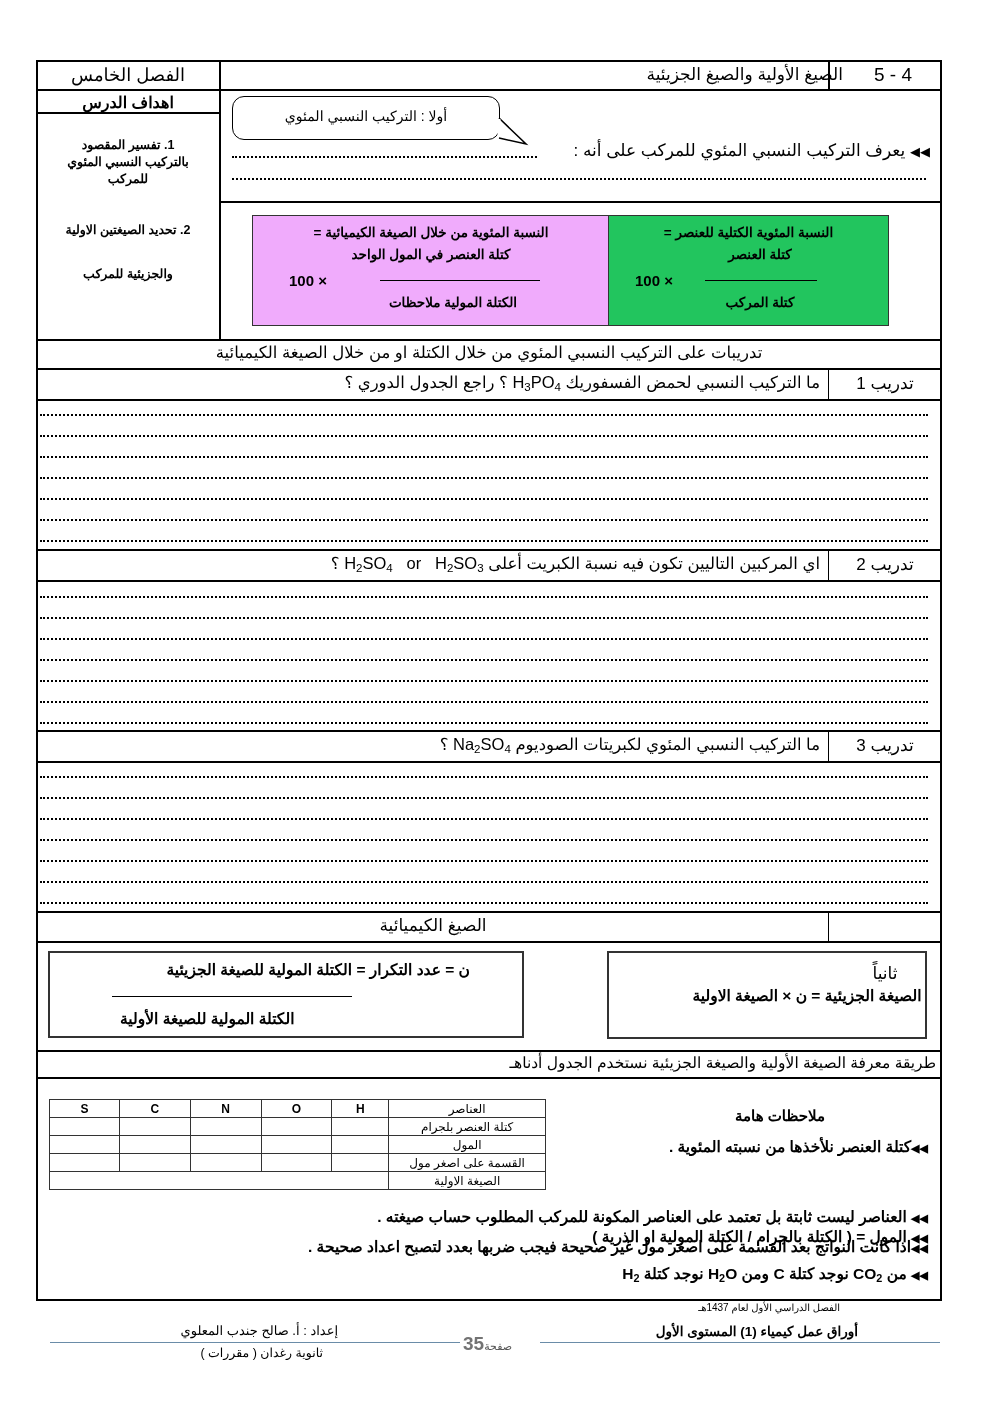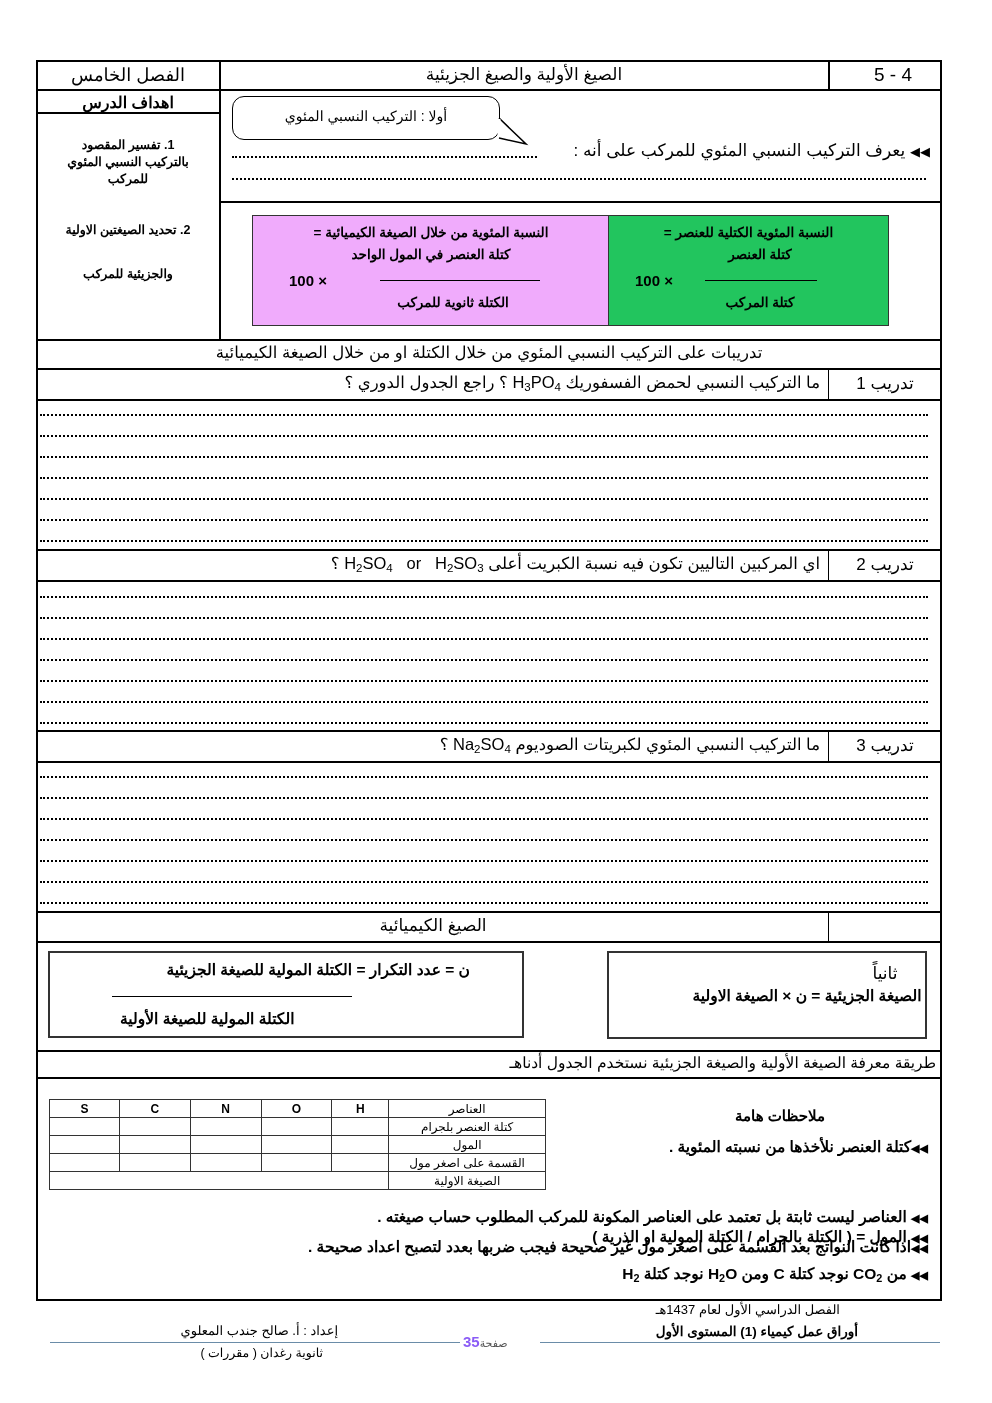--- a/index.html
+++ b/index.html
@@ -24,21 +24,21 @@
 </head>
 <body>
 
 <div class="frame"></div>
 
 <div class="hline" style="left:36px;top:89px;width:906px;"></div>
 <div class="vline" style="left:219px;top:60px;height:280px;"></div>
 <div class="vline" style="left:828px;top:60px;height:30px;"></div>
 
 <div class="abs txt rtl center" style="left:38px;top:64px;width:180px;font-size:18px;">الفصل الخامس</div>
-<div class="abs txt rtl center" style="left:221px;top:64px;width:606px;font-size:17px;">الصيغ الأولية والصيغ الجزيئية</div>
+<div class="abs txt rtl center" style="left:237px;top:64px;width:606px;font-size:17px;text-align:right;">الصيغ الأولية والصيغ الجزيئية</div>
 <div class="abs txt center" style="left:830px;top:64px;width:126px;font-size:19px;">5 - 4</div>
 
 <div class="hline" style="left:36px;top:112px;width:184px;"></div>
 <div class="abs txt rtl center bold" style="left:38px;top:93px;width:180px;font-size:16px;">اهداف الدرس</div>
 
 <div class="abs txt rtl center bold" style="left:38px;top:137px;width:180px;font-size:12.5px;line-height:17px;">
   <span>1.</span>
   <span>تفسير المقصود</span><br>
   <span>بالتركيب النسبي المئوي</span><br>
   <span>للمركب</span>
@@ -62,21 +62,21 @@
 <div class="abs" style="left:232px;top:156px;width:305px;border-top:2px dotted #000;"></div>
 <div class="abs" style="left:232px;top:178px;width:694px;border-top:2px dotted #000;"></div>
 
 <div class="hline" style="left:219px;top:201px;width:723px;"></div>
 
 <div class="formula-box" style="left:252px;top:215px;width:358px;height:111px;background:#f0abfc;">
   <div class="txt rtl center bold" style="position:absolute;left:0;top:8px;width:100%;font-size:13.5px;">النسبة المئوية من خلال الصيغة الكيميائية =</div>
   <div class="txt rtl center bold" style="position:absolute;left:0;top:30px;width:100%;font-size:13.5px;">كتلة العنصر في المول الواحد</div>
   <div class="txt bold" style="position:absolute;left:36px;top:56px;font-size:15px;">100 ×</div>
   <div style="position:absolute;left:127px;top:64px;width:160px;border-top:1.5px solid #000;"></div>
-  <div class="txt rtl center bold" style="position:absolute;left:80px;top:78px;width:240px;font-size:13.5px;">الكتلة ثانوية للمركب</div>
+  <div class="txt rtl center bold" style="position:absolute;left:80px;top:78px;width:240px;font-size:13.5px;">الكتلة المولية ملاحظات</div>
 </div>
 <div class="formula-box" style="left:608px;top:215px;width:281px;height:111px;background:#22c55e;">
   <div class="txt rtl center bold" style="position:absolute;left:0;top:8px;width:100%;font-size:13.5px;">النسبة المئوية الكتلية للعنصر =</div>
   <div class="txt rtl center bold" style="position:absolute;left:56px;top:30px;width:190px;font-size:13.5px;">كتلة العنصر</div>
   <div class="txt bold" style="position:absolute;left:26px;top:56px;font-size:15px;">100 ×</div>
   <div style="position:absolute;left:96px;top:64px;width:112px;border-top:1.5px solid #000;"></div>
   <div class="txt rtl center bold" style="position:absolute;left:56px;top:78px;width:190px;font-size:13.5px;">كتلة المركب</div>
 </div>
 
 <div class="hline" style="left:36px;top:339px;width:906px;"></div>
@@ -204,18 +204,18 @@
   <span style="font-size:11px;">◀◀</span> <span>العناصر ليست ثابتة بل تعتمد على العناصر المكونة للمركب المطلوب حساب صيغته .</span>
 </div>
 <div class="abs txt rtl bold" style="right:64px;top:1238px;font-size:15.5px;">
   <span style="font-size:11px;">◀◀</span><span>اذا كانت النواتج بعد القسمة على اصغر مول غير صحيحة فيجب ضربها بعدد لتصبح اعداد صحيحة .</span>
 </div>
 <div class="abs txt rtl bold" style="right:64px;top:1265px;font-size:15.5px;">
   <span style="font-size:11px;">◀◀</span> <span>من </span><span dir="ltr"><span>CO</span><span class="sub">2</span></span><span> نوجد كتلة C ومن </span><span dir="ltr"><span>H</span><span class="sub">2</span><span>O</span></span><span> نوجد كتلة </span><span dir="ltr"><span>H</span><span class="sub">2</span></span>
 </div>
 
 <div class="abs txt rtl bold" style="right:134px;top:1323px;font-size:13.5px;">أوراق عمل كيمياء (1)  المستوى الأول</div>
-<div class="abs txt rtl" style="right:152px;top:1302px;font-size:13px;">الفصل الدراسي الأول  لعام  1437هـ</div>
+<div class="abs txt rtl" style="right:152px;top:1302px;font-size:10px;">الفصل الدراسي الأول  لعام  1437هـ</div>
 <div class="abs txt rtl" style="left:168px;top:1323px;width:170px;text-align:right;font-size:13px;">إعداد : أ. صالح جندب المعلوي</div>
 <div class="abs txt rtl" style="left:168px;top:1345px;width:155px;text-align:right;font-size:12.5px;">ثانوية رغدان ( مقررات )</div>
 <div class="footer-line" style="left:50px;top:1342px;width:410px;"></div>
 <div class="footer-line" style="left:540px;top:1342px;width:400px;"></div>
-<div class="abs txt" style="left:463px;top:1333px;font-size:11px;color:#555;"><span>صفحة</span><span style="font-size:15px;font-weight:bold;color:#8b5cf6;">35</span></div>
+<div class="abs txt" style="left:463px;top:1333px;font-size:11px;color:#555;"><span>صفحة</span><span style="font-size:19px;font-weight:bold;color:#737373;">35</span></div>
 
 </body></html>

